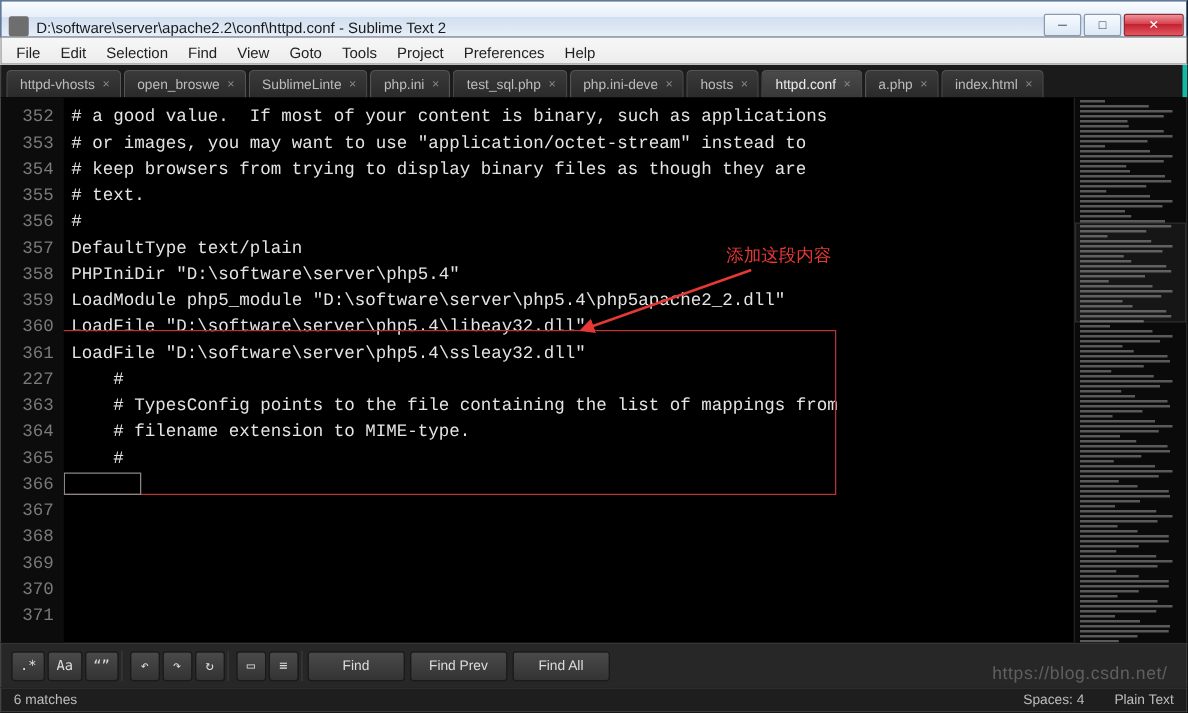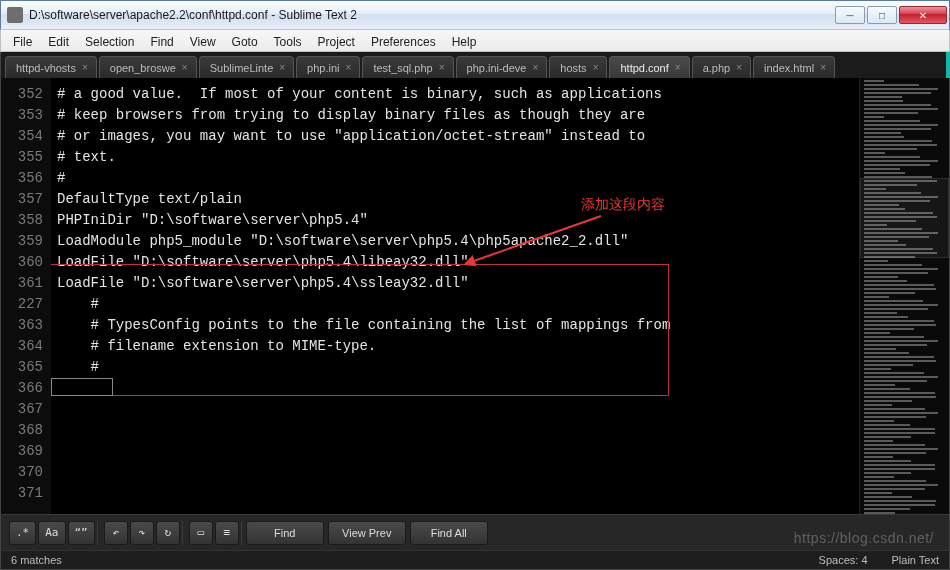--- a/index.html
+++ b/index.html
@@ -10,21 +10,21 @@
     background: #000;
     overflow: hidden;
     position: relative;
   }
   
   .titlebar {
     height: 30px;
     background: linear-gradient(#fafdff, #e6eef8 45%, #d1dff0 46%, #e6eef8);
     border: 1px solid #5a7aa0;
     border-bottom: 1px solid #b5c7dc;
-    display: flex; align-items: center;
+    display: flex; align-items: flex-end;
     padding: 0 2px 0 6px;
   }
   .app-icon { width: 16px; height: 16px; background: #6e6e6e; border-radius: 2px; margin-right: 6px; }
   .title-text { flex: 1; color: #1a1a1a; font-size: 12px; }
   .win-btns { display: flex; gap: 2px; }
   .win-btn { width: 30px; height: 18px; border: 1px solid #8a9ab0; background: linear-gradient(#f7fbff,#dce8f5); border-radius: 2px; display:flex;align-items:center;justify-content:center; font-size:10px; color:#304050;}
   .win-btn.max { width:30px; }
   .win-btn.close { width: 48px; background: linear-gradient(#ef939b,#d6404b 45%,#c2212f 46%, #e55661); border-color:#8a2f36; color:#fff;}
   
   .menubar {
@@ -227,22 +227,22 @@
     <svg class="arrow" viewBox="0 0 150 60">
       <defs>
           <marker id="ah" markerWidth="8" markerHeight="8" refX="2" refY="3" orient="auto">
         <path d="M0,0 L6,3 L0,6 Z" fill="#e53935"></path>
           </marker>
         </defs>
       <path d="M140,4 L10,50" stroke="#e53935" stroke-width="2" fill="none" marker-end="url(#ah)"></path>
     </svg>
   <div class="code-line"></div>
       <div class="code-line"># a good value.  If most of your content is binary, such as applications</div>
+      <div class="code-line"># or images, you may want to use "application/octet-stream" instead to</div>
       <div class="code-line"># keep browsers from trying to display binary files as though they are</div>
-      <div class="code-line"># or images, you may want to use "application/octet-stream" instead to</div>
       <div class="code-line"># text.</div>
       <div class="code-line">#</div>
       <div class="code-line">DefaultType text/plain</div>
       <div class="code-line"></div>
       <div class="code-line"></div>
       <div class="code-line">PHPIniDir "D:\software\server\php5.4"</div>
       <div class="code-line">LoadModule php5_module "D:\software\server\php5.4\php5apache2_2.dll"</div>
       <div class="code-line">LoadFile "D:\software\server\php5.4\libeay32.dll"</div>
       <div class="code-line">LoadFile "D:\software\server\php5.4\ssleay32.dll"</div>
       <div class="code-line"></div>
@@ -374,21 +374,21 @@
   <div class="fb-group">
     <div class="fb-btn icon">↶</div>
     <div class="fb-btn icon">↷</div>
     <div class="fb-btn icon">↻</div>
   </div>
   <div class="fb-group">
     <div class="fb-btn icon">▭</div>
     <div class="fb-btn icon">≡</div>
   </div>
   <div class="fb-btn fb-action">Find</div>
-  <div class="fb-btn fb-action">View Prev</div>
+  <div class="fb-btn fb-action">Find Prev</div>
   <div class="fb-btn fb-action">Find All</div>
 </div>
 
 <div class="statusbar">
   <span>6 matches</span>
   <div class="status-right">
     <span>Spaces: 4</span>
     <span>Plain Text</span>
   </div>
 </div>

